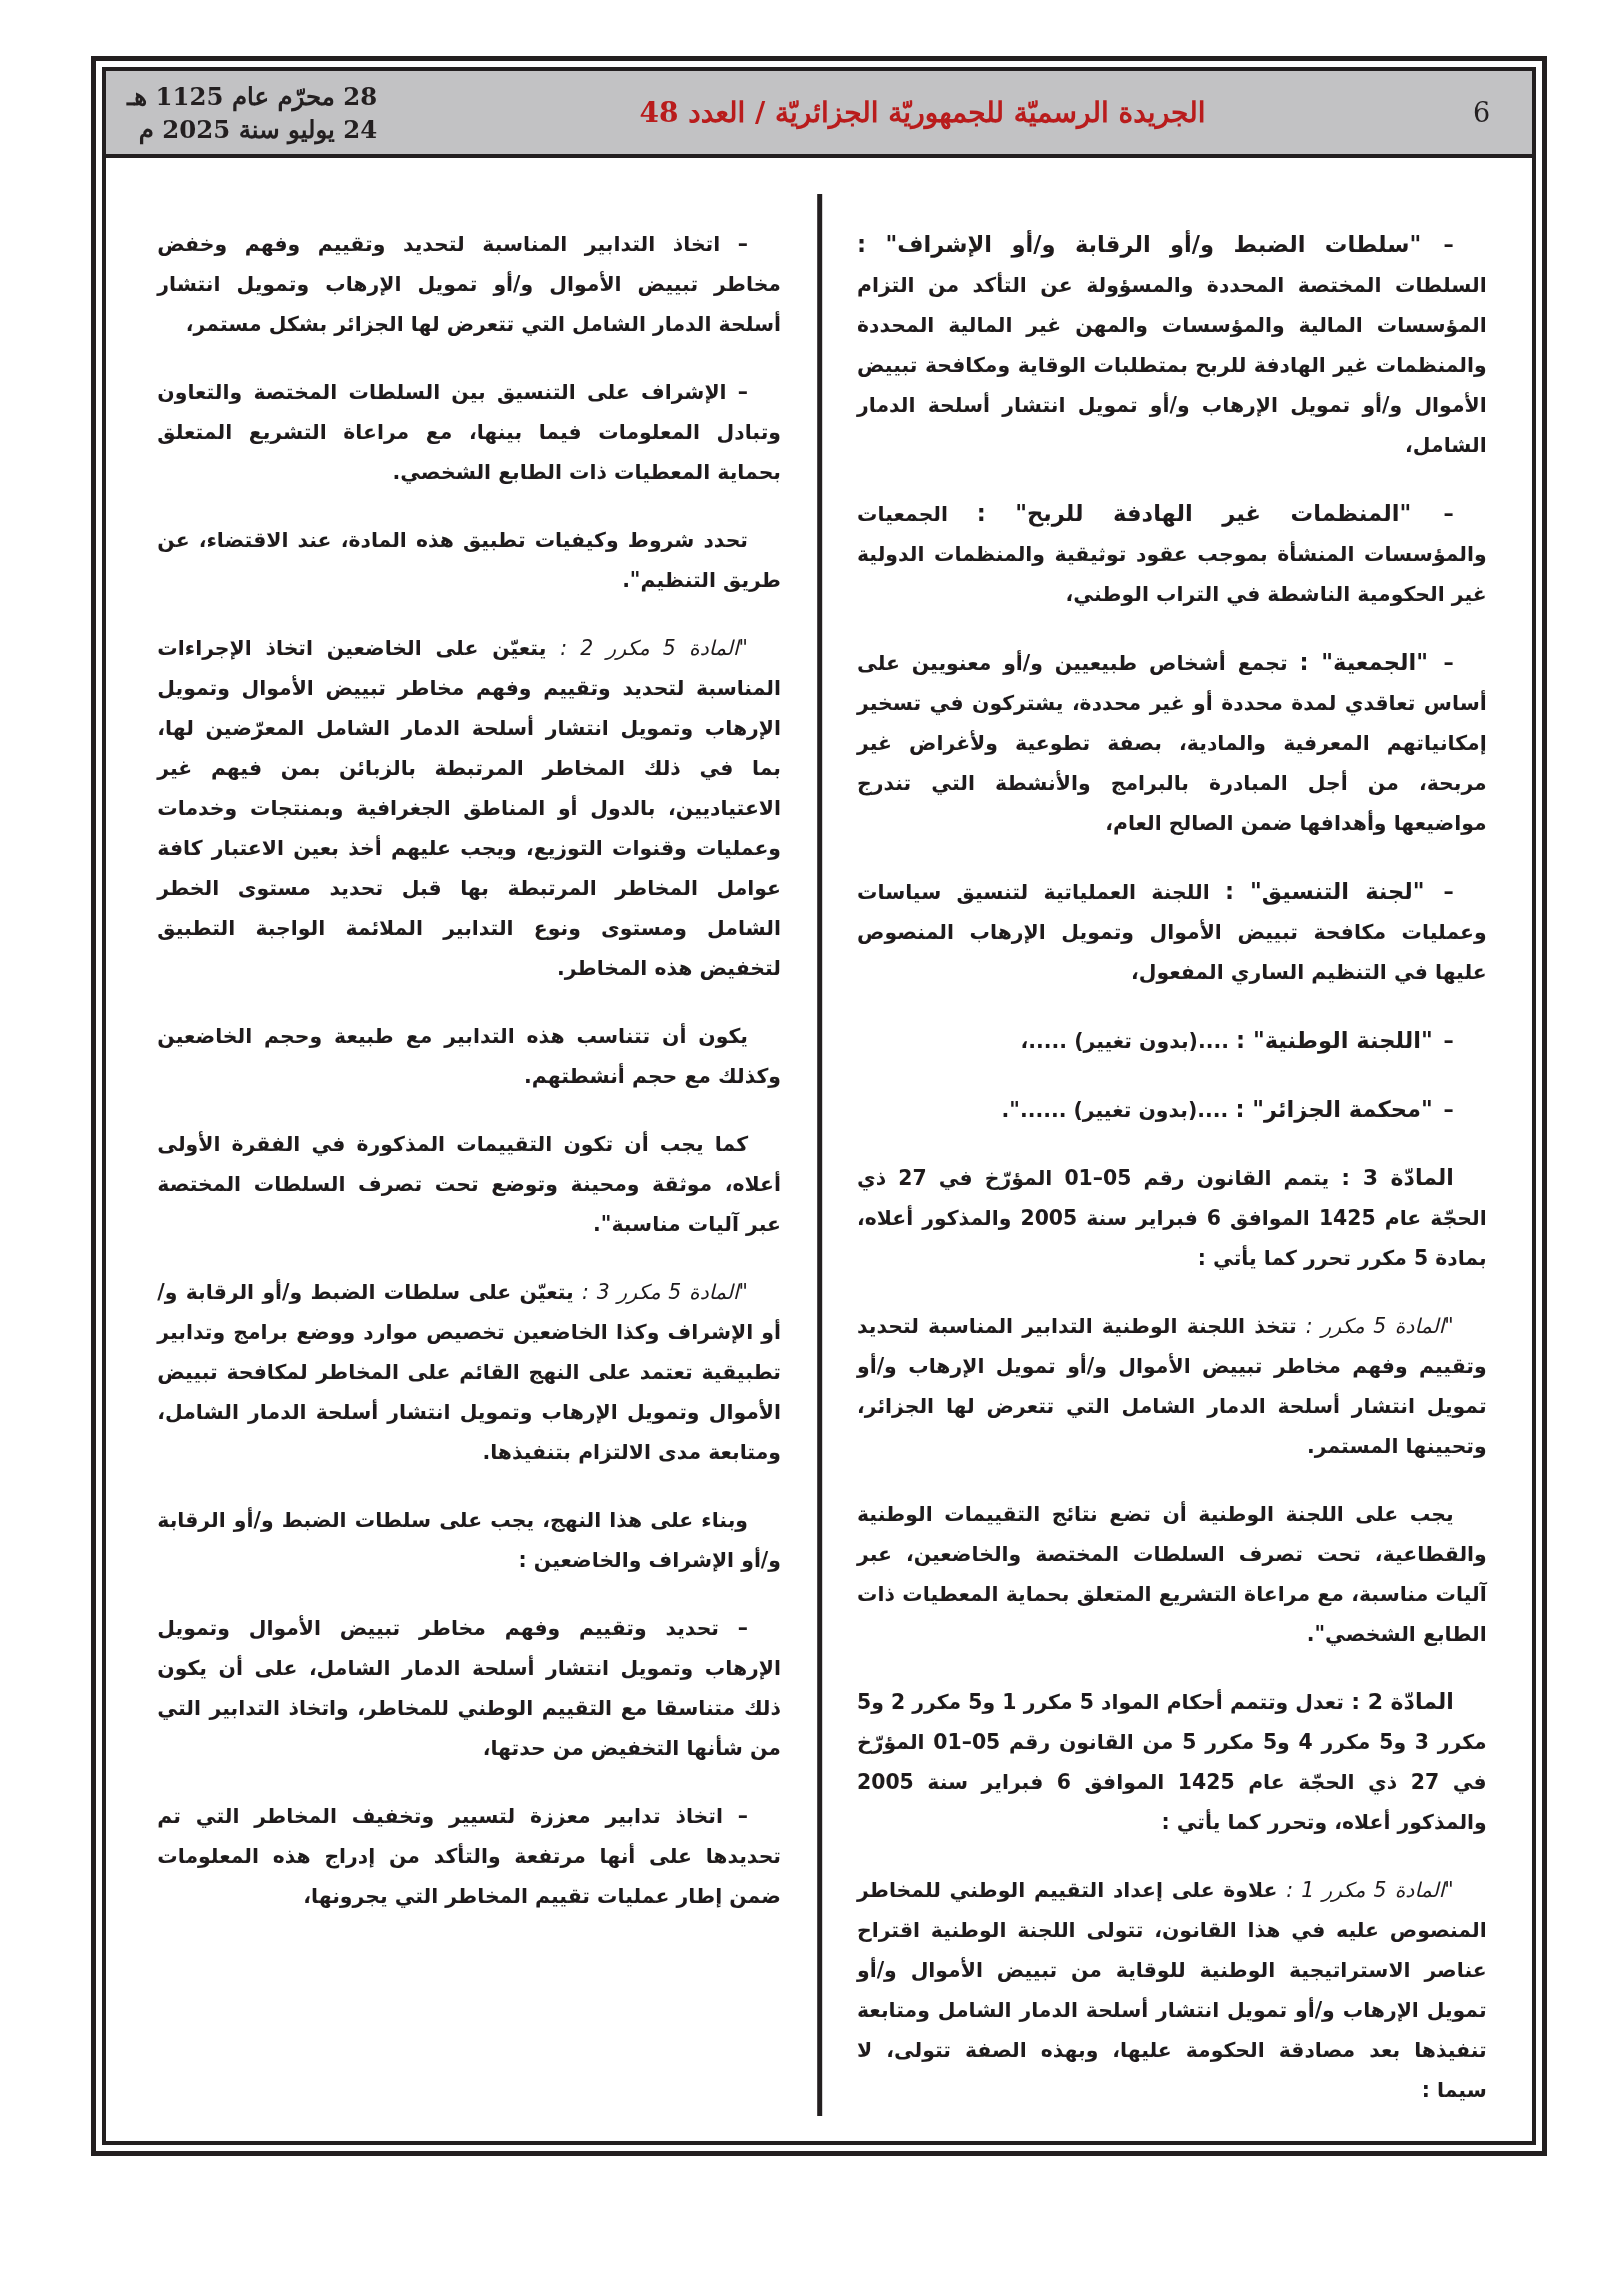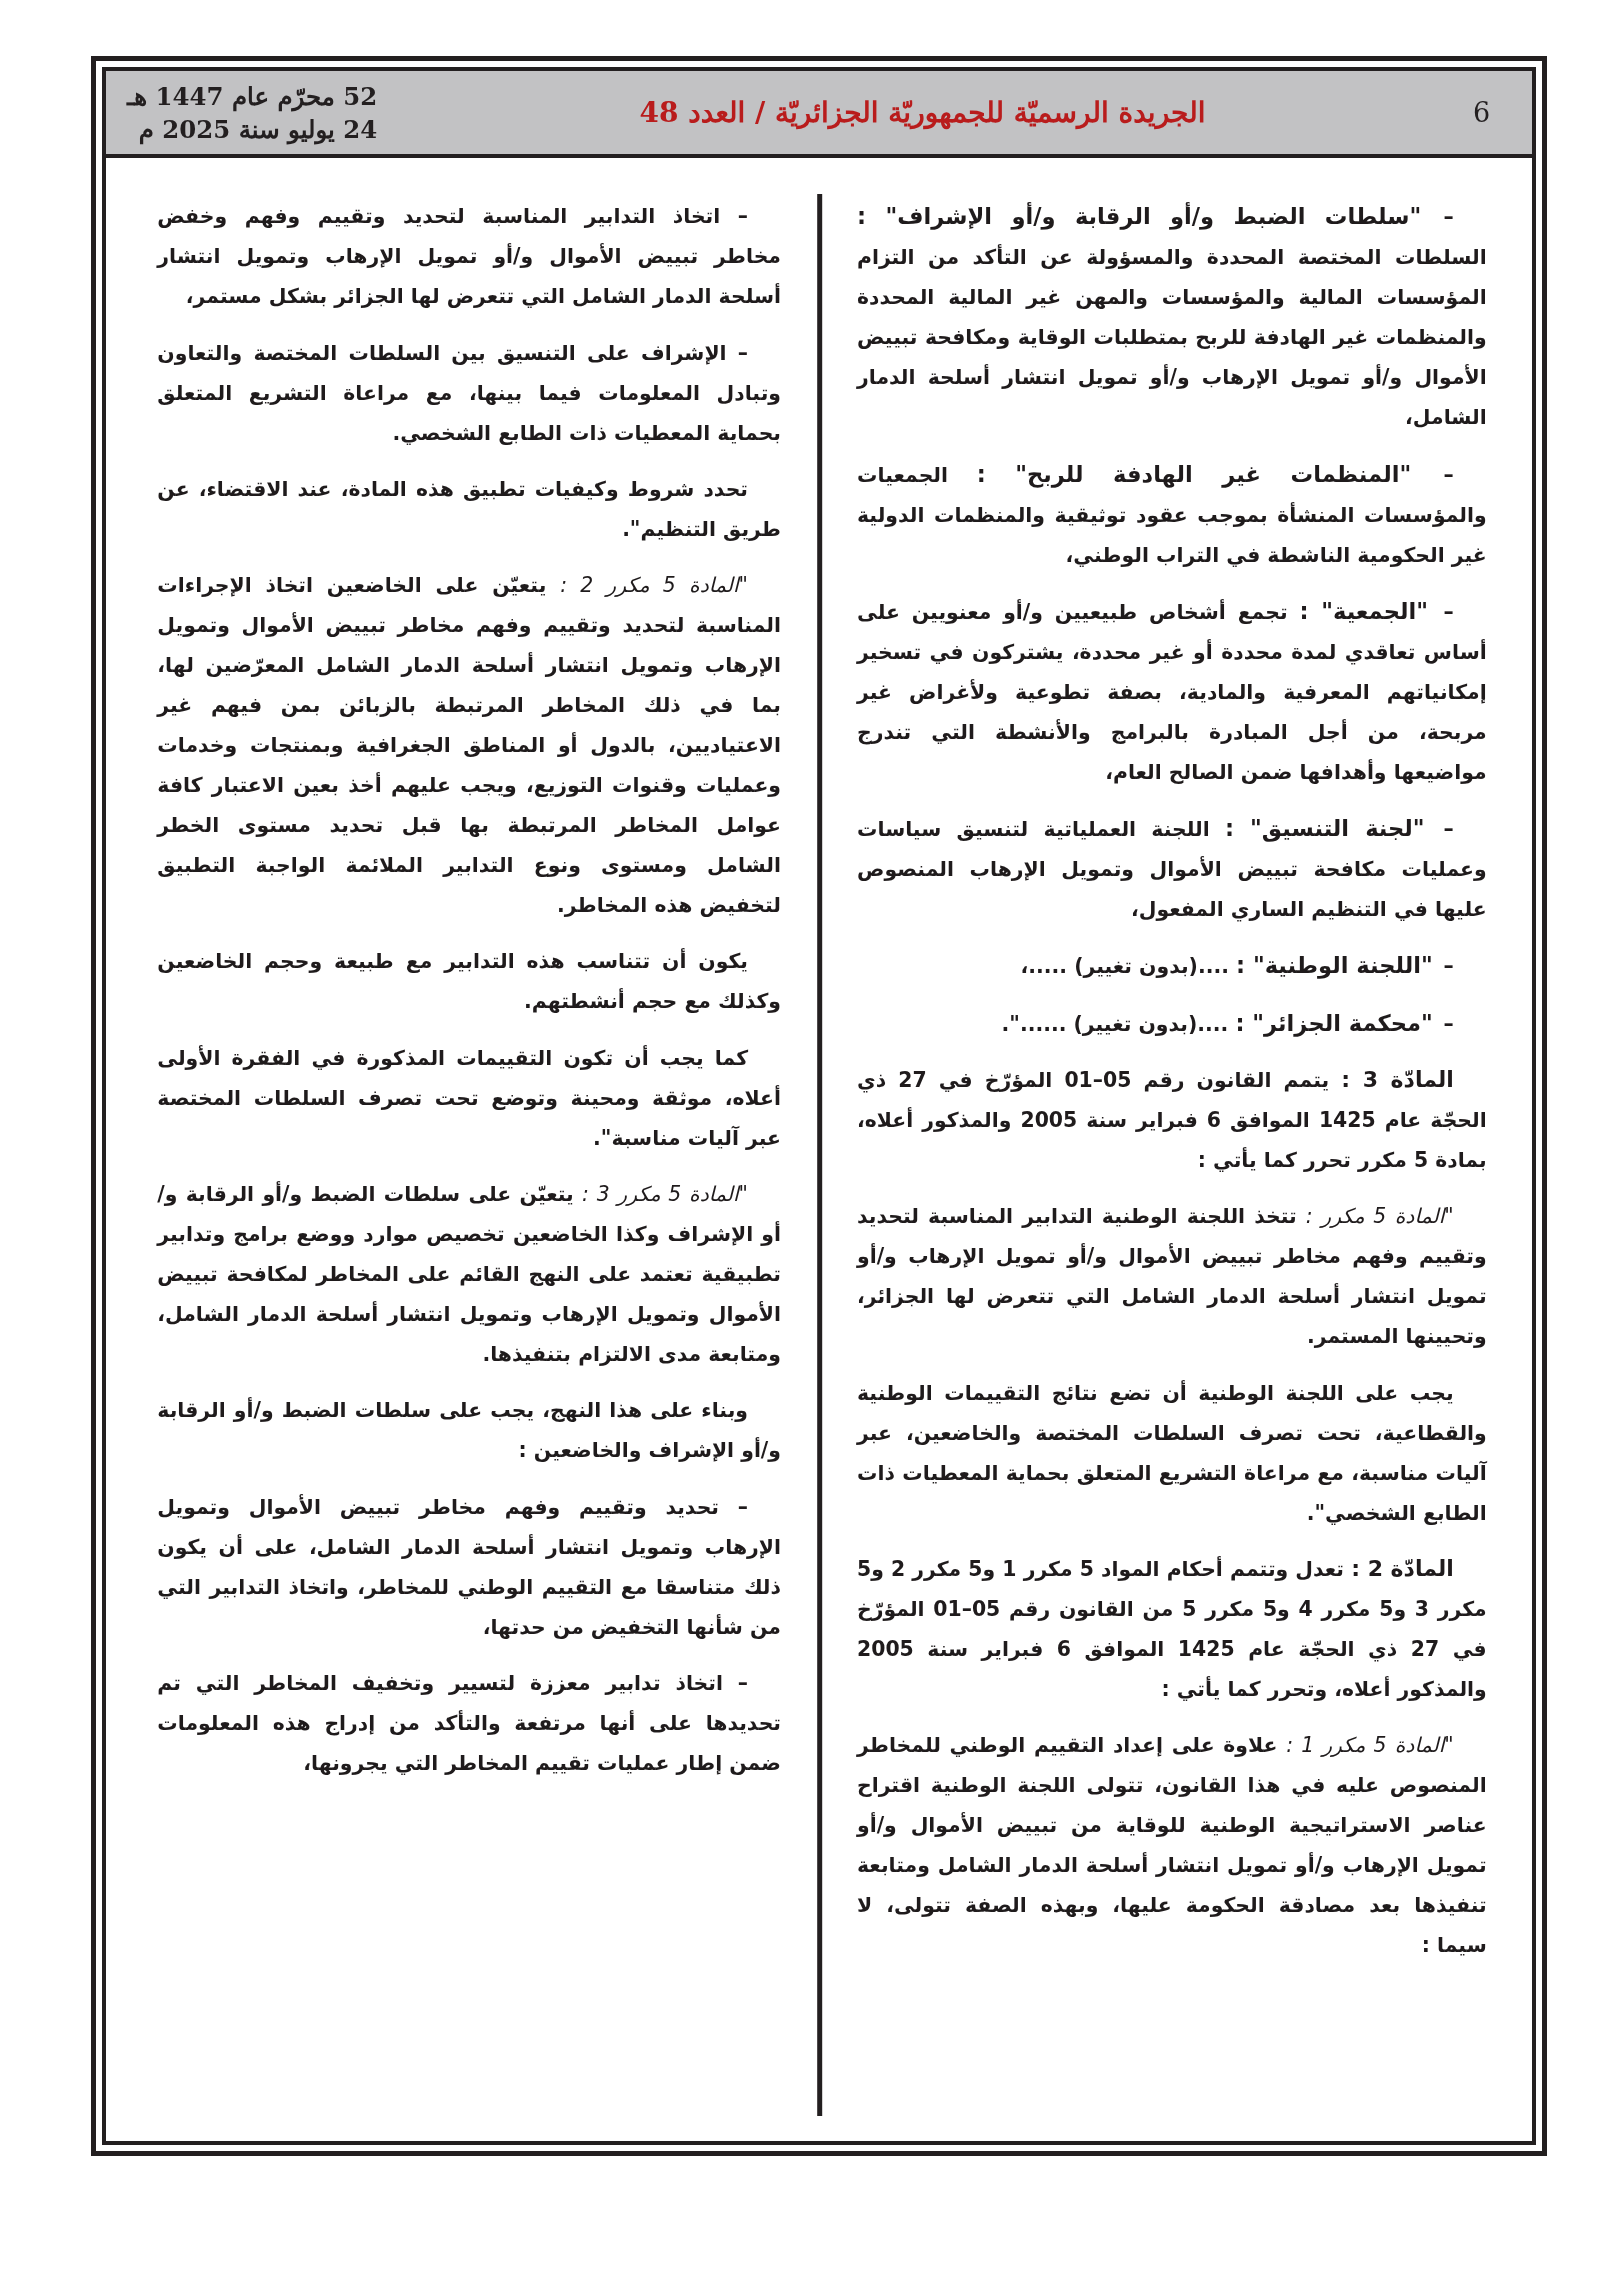--- a/index.html
+++ b/index.html
@@ -41,35 +41,35 @@
       width: 50%; padding: 38px 36px 0 36px; direction: rtl; text-align: justify;
       font-size: 20.4px; line-height: 40px; font-weight: bold; color: #1f1b1c;
     }
     .col-right { padding-right: 45px; padding-left: 38px; }
     .col-left { padding-left: 51px; padding-right: 38px; }
     .col-divider {
       position: absolute; left: 50%; top: 36px; bottom: 25px; width: 4.5px; background: #231f20;
       transform: translateX(-1.8px);
     }
     .para { margin-bottom: 16.3px; text-align-last: right; }
-    .para.indent { text-indent: 33px; }
+    .para.indent { text-indent: 33px; margin-top: 28px; }
     .term { font-weight: 900; font-size: 22.6px; text-decoration: none; }
     .art-label { font-weight: 900; font-size: 22px; }
     .italic-lead { font-style: italic; font-weight: normal; }
     .dash { margin-left: 3.6px; }
   </style>
 </head>
 <body>
 
 <div class="frame-outer">
   <div class="frame-inner">
 
     <div class="header-band">
       <div class="hdr-date">
-        <div>52 محرّم عام 1447 هـ</div>
+        <div>28 محرّم عام 1125 هـ</div>
         <div>24 يوليو سنة 2025 م</div>
       </div>
       <div class="hdr-title">الجريدة الرسميّة للجمهوريّة الجزائريّة / العدد 48</div>
       <div class="hdr-page">6</div>
     </div>
 
     <div class="columns">
       <div class="col-divider"></div>
 
       <div class="col col-right">

